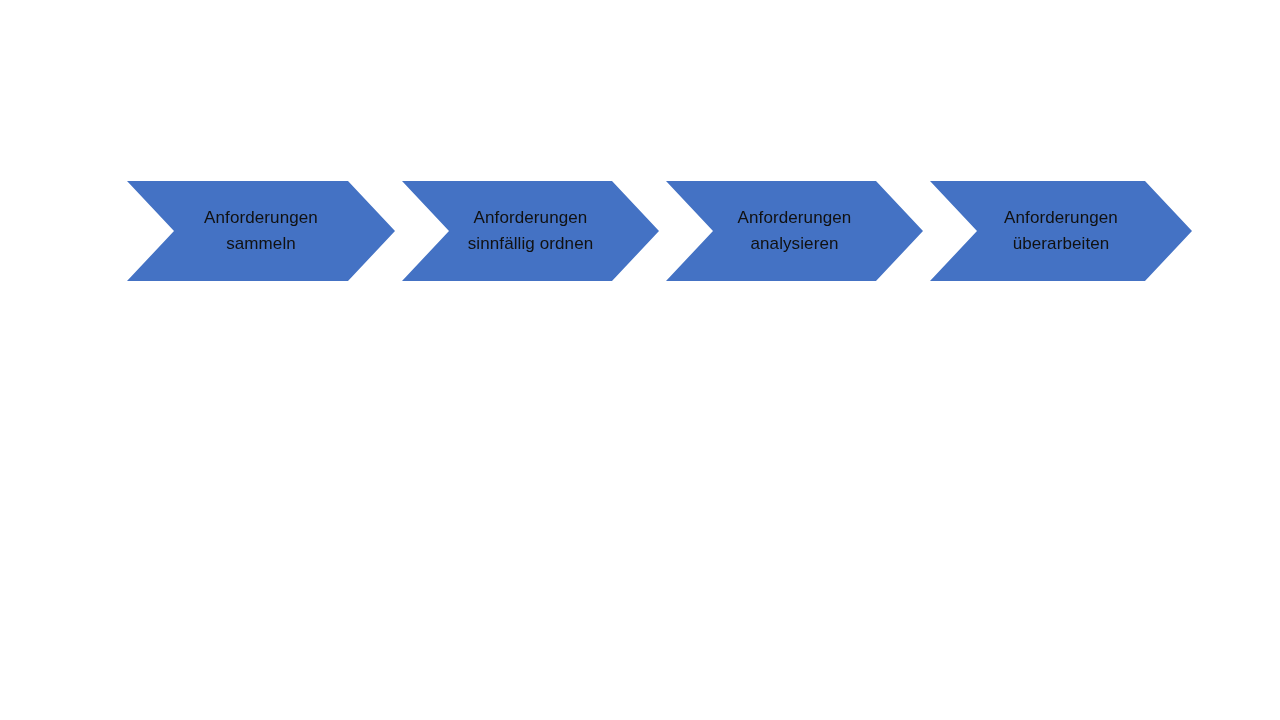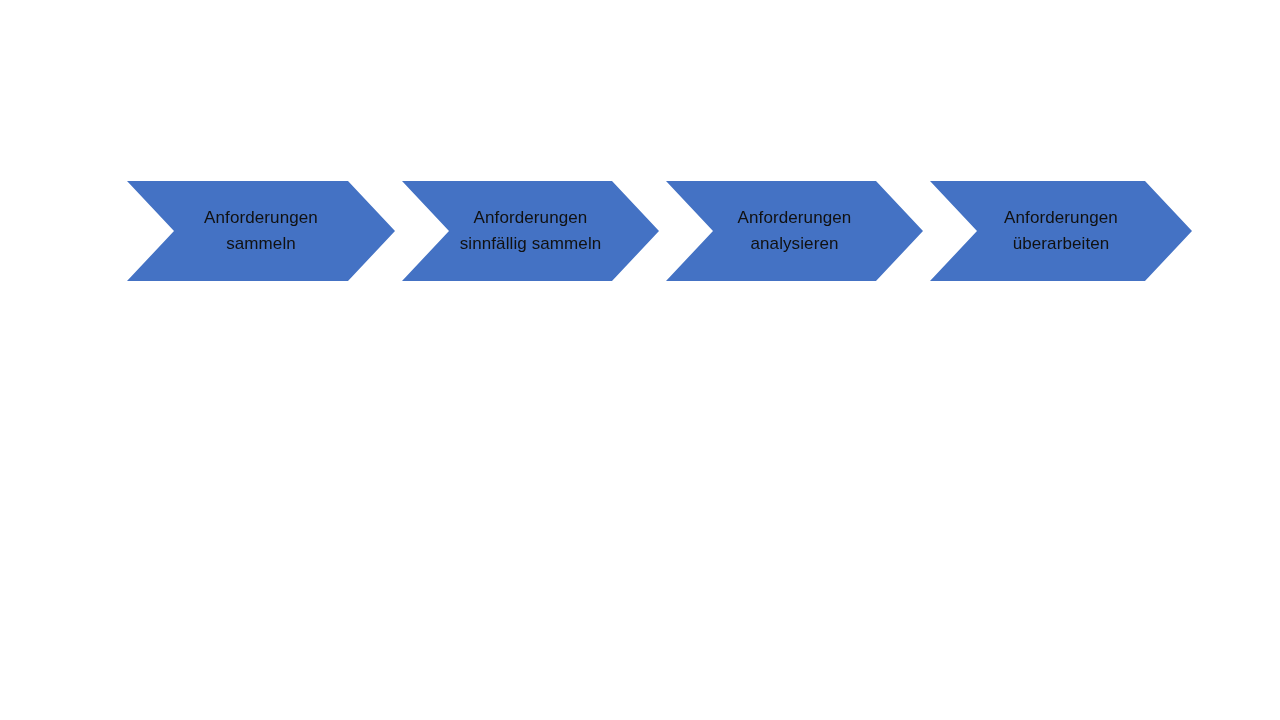--- a/index.html
+++ b/index.html
@@ -61,21 +61,21 @@
 <div class="canvas">
   <div class="chevron-row">
 
     <div class="chevron" style="background: rgb(68, 114, 196); color: rgb(17, 17, 17);">
       <span class="line">Anforderungen</span>
       <span class="line">sammeln</span>
     </div>
 
     <div class="chevron" style="background: rgb(68, 114, 196); color: rgb(17, 17, 17);">
       <span class="line">Anforderungen</span>
-      <span class="line">sinnfällig sammeln</span>
+      <span class="line">sinnfällig ordnen</span>
     </div>
 
     <div class="chevron" style="background: rgb(68, 114, 196); color: rgb(17, 17, 17);">
       <span class="line">Anforderungen</span>
       <span class="line">analysieren</span>
     </div>
 
     <div class="chevron" style="background: rgb(68, 114, 196); color: rgb(17, 17, 17);">
       <span class="line">Anforderungen</span>
       <span class="line">überarbeiten</span>

